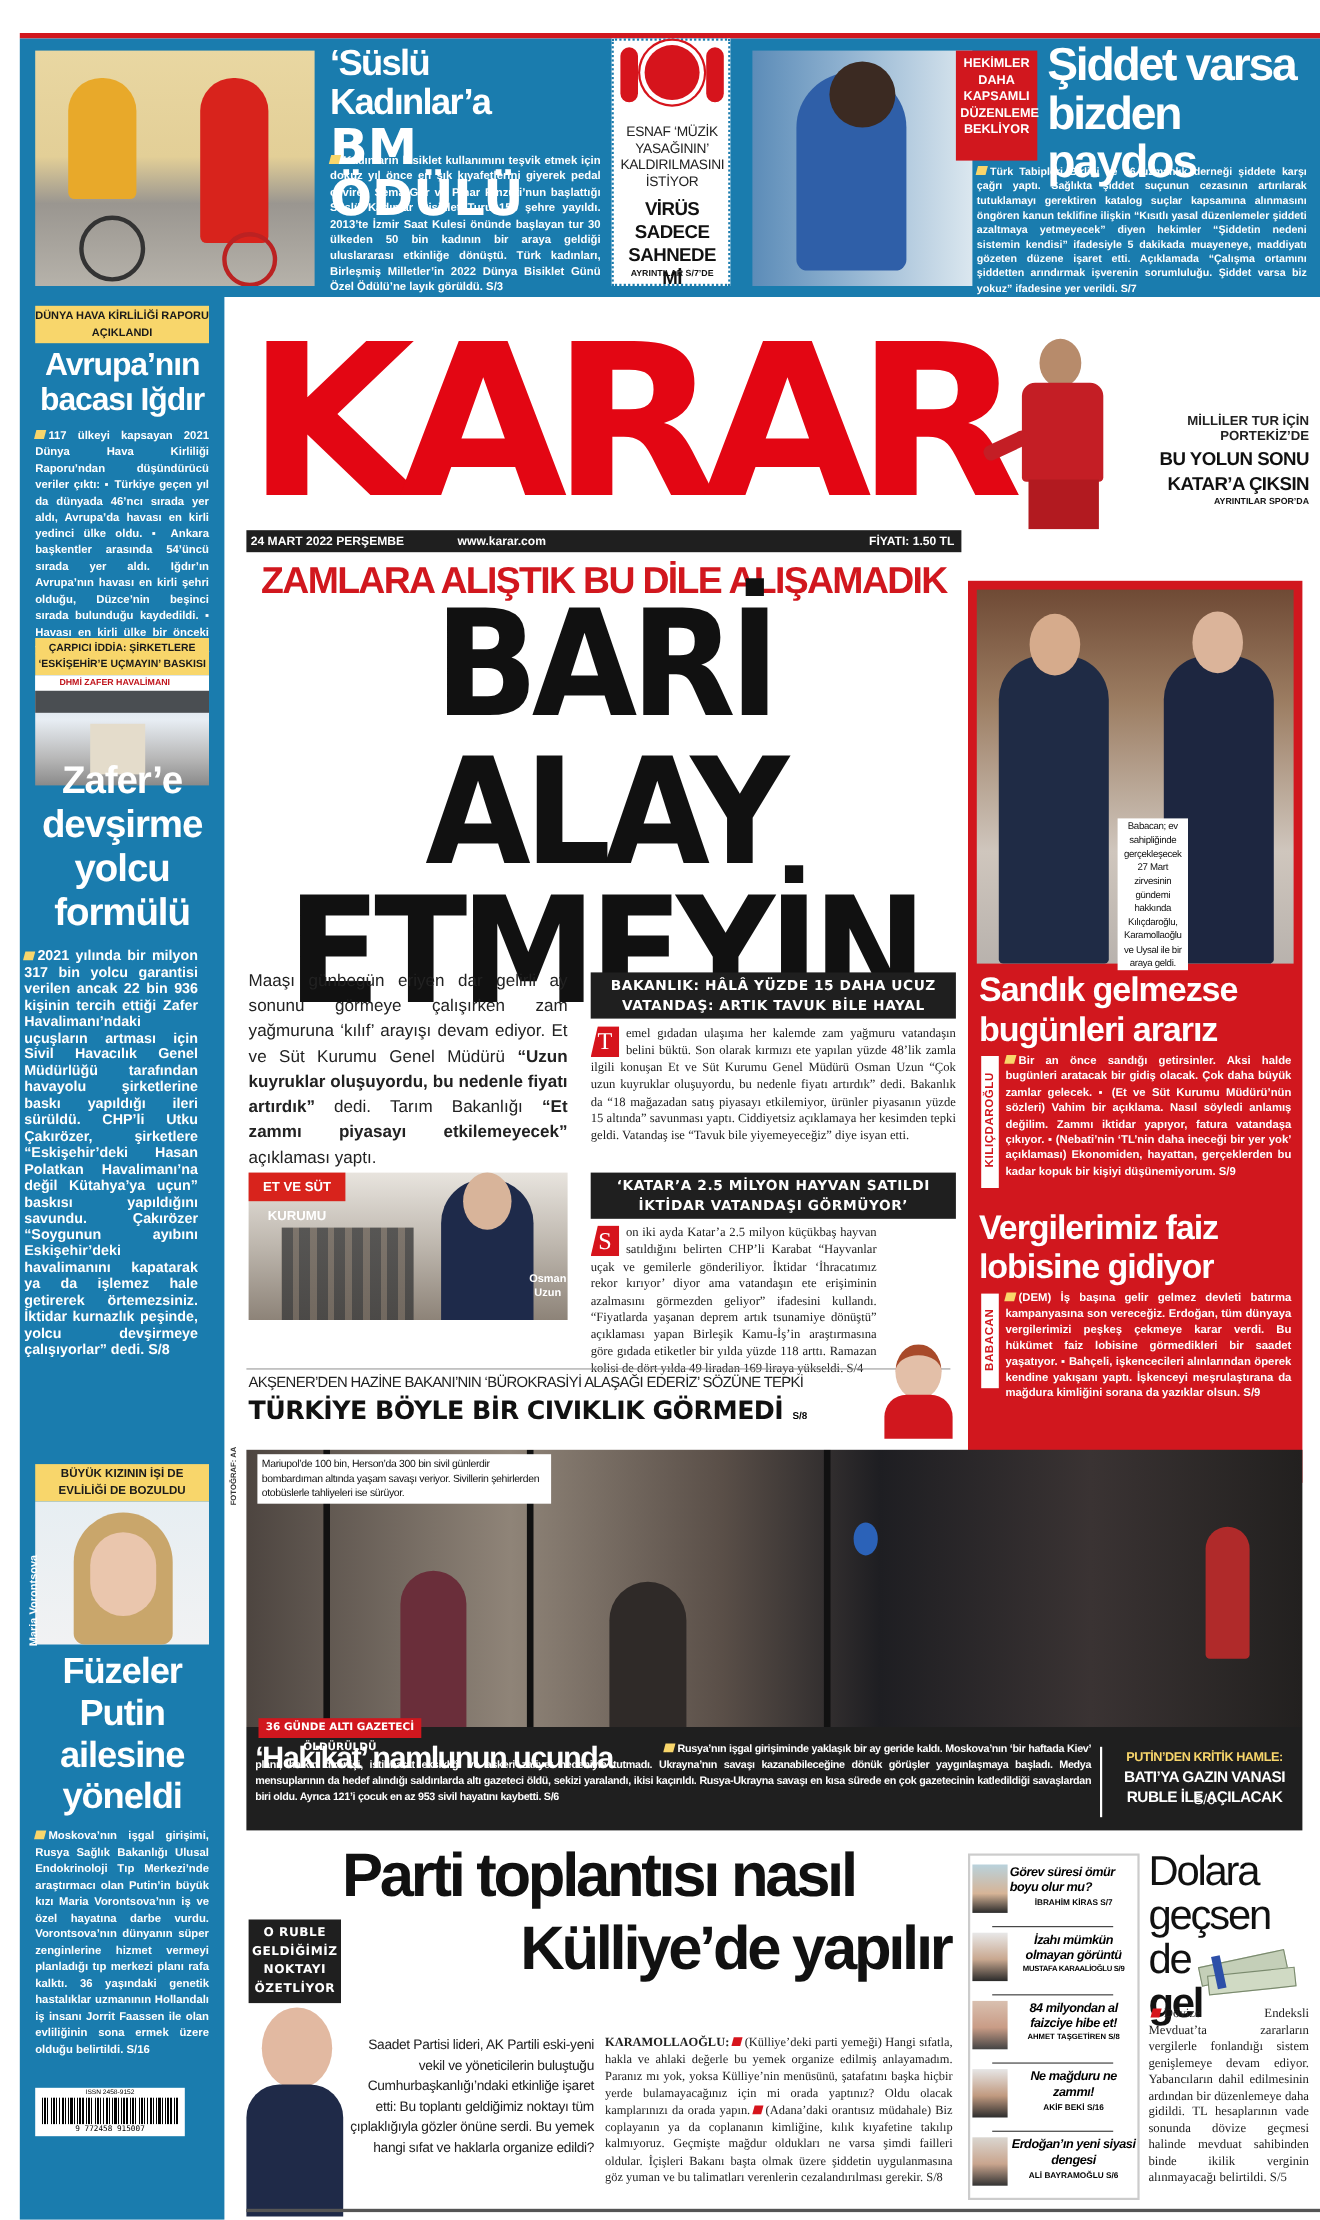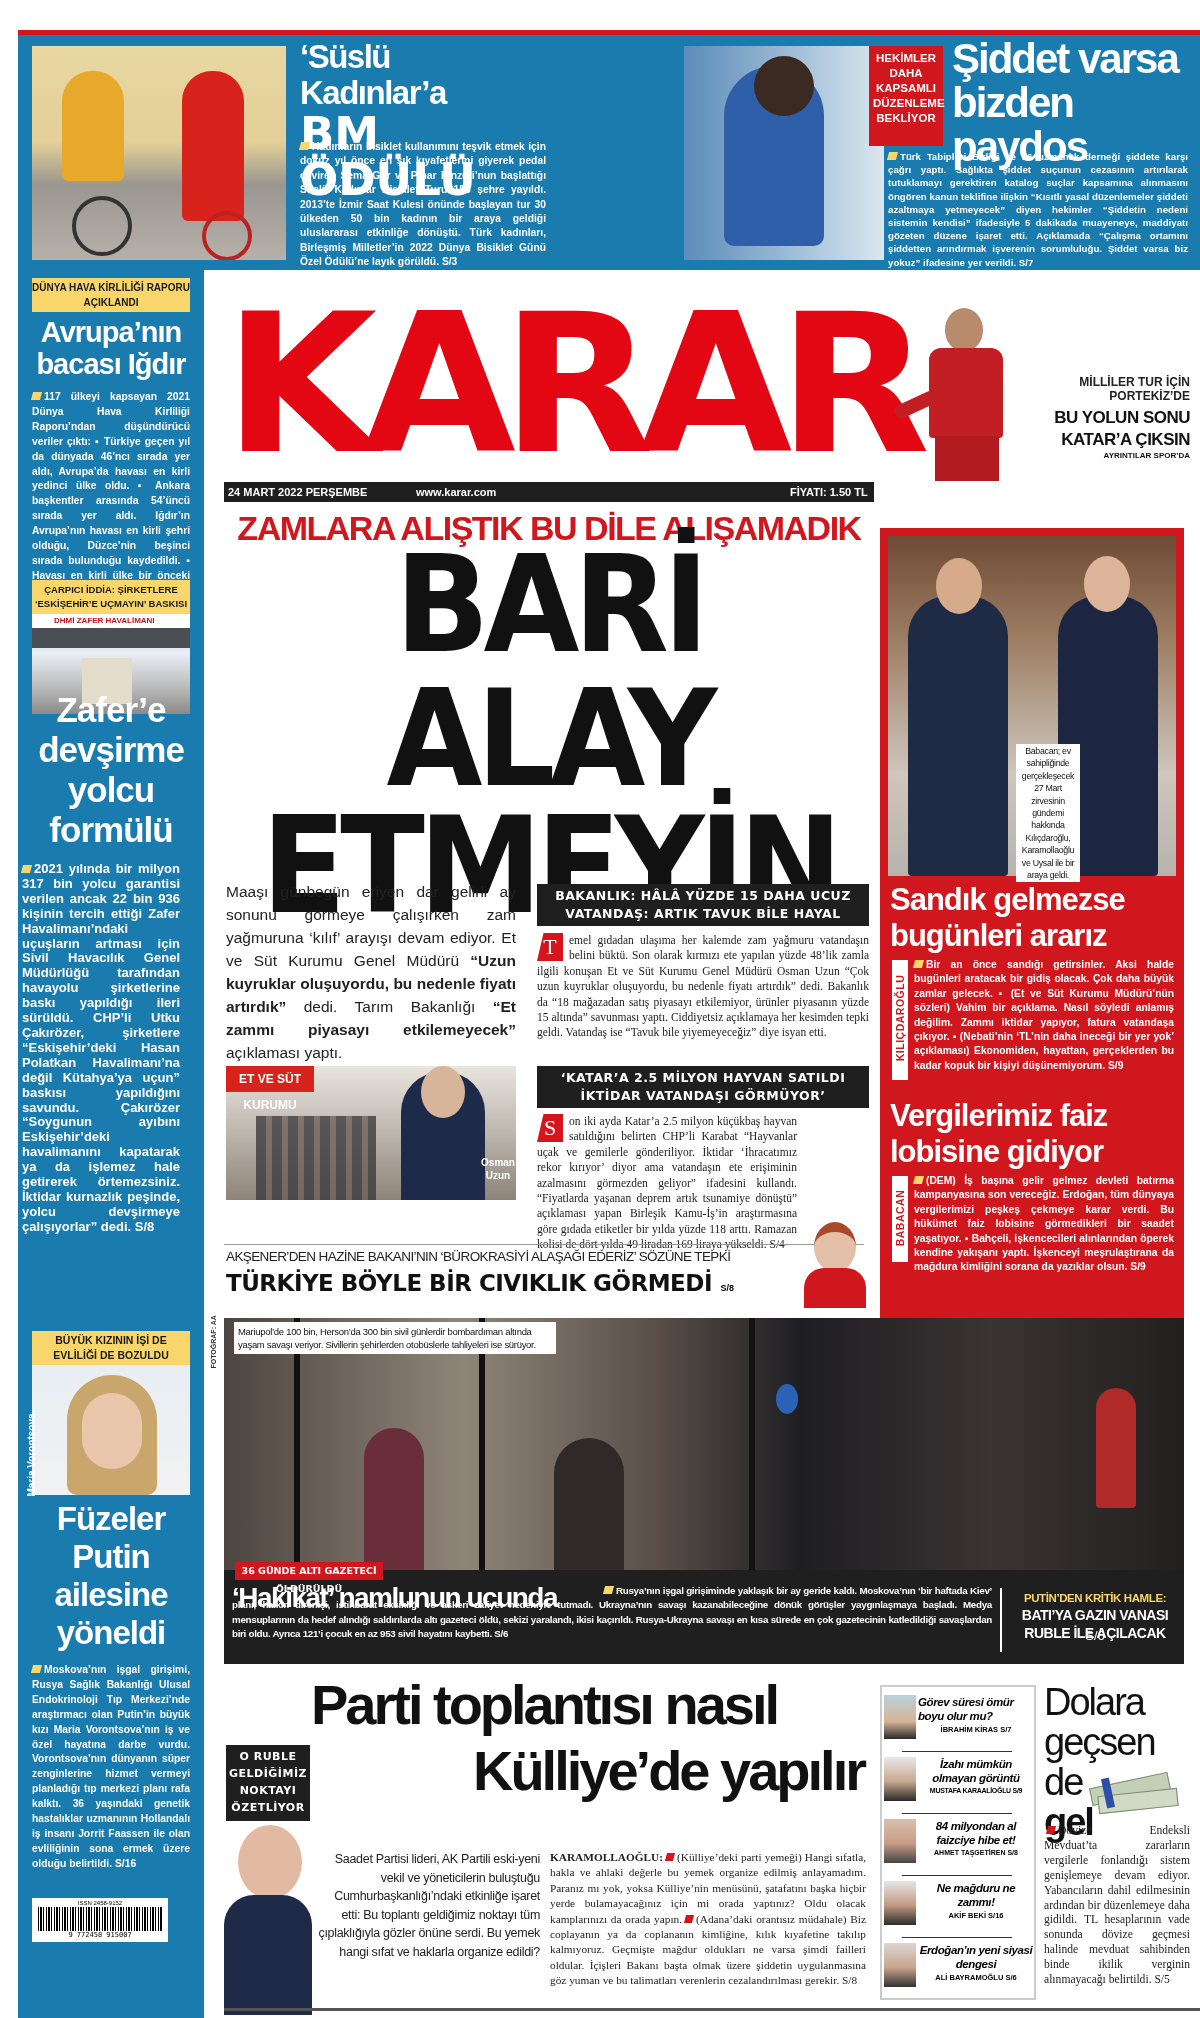--- a/index.html
+++ b/index.html
@@ -32,20 +32,30 @@
     <div class="abs" style="left:170px;top:165px;width:50px;height:50px;border:4px solid #b22;border-radius:50%;"></div>
   </div>
   <div class="abs wtxt" style="left:282px;top:4px;width:170px;">
     <div style="font-size:33px;font-weight:bold;letter-spacing:-1.5px;line-height:36px;">‘Süslü Kadınlar’a</div>
     <div style="font-size:45px;font-weight:900;font-family:'DejaVu Sans',sans-serif;line-height:46px;letter-spacing:0px;">BM ÖDÜLÜ</div>
   </div>
   <div class="abs sidetext" style="left:282px;top:105px;width:246px;font-size:10.3px;line-height:14.4px;">
     <span class="bullet"></span><span>Kadınların bisiklet kullanımını teşvik etmek için dokuz yıl önce en şık kıyafetlerini giyerek pedal çeviren Sema Gür ve Pınar Pinzuti’nun başlattığı Süslü Kadınlar Bisiklet Turu 155 şehre yayıldı. 2013’te İzmir Saat Kulesi önünde başlayan tur 30 ülkeden 50 bin kadının bir araya geldiği uluslararası etkinliğe dönüştü. Türk kadınları, Birleşmiş Milletler’in 2022 Dünya Bisiklet Günü Özel Ödülü’ne layık görüldü. S/3</span>
   </div>
 
+  <div class="abs" style="left:538px;top:0;width:108px;height:225px;background:#fff;border:2px dotted #1a7cae;">
+    <div class="abs" style="left:6px;top:-4px;width:94px;height:70px;">
+      <div class="abs" style="left:0;top:10px;width:16px;height:50px;background:#d6141c;border-radius:8px;"></div>
+      <div class="abs" style="right:0;top:10px;width:16px;height:50px;background:#d6141c;border-radius:8px;"></div>
+      <div class="abs" style="left:22px;top:8px;width:50px;height:50px;background:#d6141c;border-radius:50%;box-shadow:0 0 0 4px #fff, 0 0 0 6px #d6141c;"></div>
+    </div>
+    <div class="abs cond" style="left:6px;top:76px;width:94px;text-align:center;font-size:12.5px;line-height:15px;color:#222;">ESNAF ‘MÜZİK YASAĞININ’ KALDIRILMASINI İSTİYOR</div>
+    <div class="abs" style="left:4px;top:142px;width:98px;text-align:center;font-size:17px;font-weight:bold;line-height:21px;color:#111;letter-spacing:-0.5px;">VİRÜS SADECE SAHNEDE Mİ</div>
+    <div class="abs" style="left:4px;top:207px;width:98px;text-align:center;font-size:8px;font-weight:bold;color:#111;">AYRINTILAR S/7’DE</div>
+  </div>
 
   <div class="abs" style="left:666px;top:11px;width:200px;height:214px;background:linear-gradient(90deg,#5c8cb8 0%,#8db0cf 40%,#dbe7ef 100%);">
     <div class="abs" style="left:40px;top:20px;width:100px;height:180px;background:#2f5fa8;border-radius:50px 50px 10px 10px;"></div>
     <div class="abs" style="left:70px;top:10px;width:60px;height:60px;background:#3b2a22;border-radius:50%;"></div>
   </div>
   <div class="abs" style="left:851px;top:11px;width:74px;height:100px;background:#d1171e;color:#fff;font-weight:bold;font-size:11.5px;line-height:15px;text-align:center;padding:5px 4px;">HEKİMLER DAHA KAPSAMLI DÜZENLEME BEKLİYOR</div>
   <div class="abs wtxt" style="left:934px;top:2px;width:240px;font-weight:bold;font-size:42px;line-height:44px;letter-spacing:-2px;">
     <div>Şiddet varsa</div>
     <div>bizden paydos</div>
   </div>
@@ -181,21 +191,21 @@
 
 <div class="abs" style="left:178px;top:1330px;width:70px;font-size:7px;font-weight:bold;color:#333;transform:rotate(-90deg);">FOTOĞRAF: AA</div>
 <div class="abs" style="left:224px;top:1318px;width:960px;height:252px;background:linear-gradient(90deg,#4d4540 0%,#8f8478 25%,#5a4f48 45%,#1e1e22 60%,#3a3333 80%,#22201f 100%);overflow:hidden;">
   <div class="abs" style="left:70px;top:0;width:6px;height:252px;background:#111;"></div>
   <div class="abs" style="left:255px;top:0;width:6px;height:252px;background:#111;"></div>
   <div class="abs" style="left:525px;top:0;width:6px;height:252px;background:#111;"></div>
   <div class="abs" style="left:140px;top:110px;width:60px;height:142px;background:#6a2e3a;border-radius:30px 30px 0 0;"></div>
   <div class="abs" style="left:330px;top:120px;width:70px;height:132px;background:#2f2a28;border-radius:35px 35px 0 0;"></div>
   <div class="abs" style="left:872px;top:70px;width:40px;height:120px;background:#b02a2a;border-radius:20px 20px 4px 4px;"></div>
   <div class="abs" style="left:552px;top:66px;width:22px;height:30px;background:#2b62b8;border-radius:50%;"></div>
-  <div class="abs cond" style="left:10px;top:4px;width:322px;background:#fff;color:#111;font-size:9.5px;line-height:13px;padding:3px 4px;">Mariupol’de 100 bin, Herson’da 300 bin sivil günlerdir bombardıman altında yaşam savaşı veriyor. Sivillerin şehirlerden otobüslerle tahliyeleri ise sürüyor.</div>
+  <div class="abs cond" style="left:10px;top:4px;width:267px;background:#fff;color:#111;font-size:9.5px;line-height:13px;padding:3px 4px;">Mariupol’de 100 bin, Herson’da 300 bin sivil günlerdir bombardıman altında yaşam savaşı veriyor. Sivillerin şehirlerden otobüslerle tahliyeleri ise sürüyor.</div>
 </div>
 <div class="abs" style="left:224px;top:1570px;width:960px;height:94px;background:#1f1f1f;">
 </div>
 <div class="abs" style="left:235px;top:1562px;width:148px;height:18px;background:#d1171e;color:#fff;font-family:'DejaVu Sans',sans-serif;font-weight:bold;font-size:9.5px;line-height:18px;text-align:center;">36 GÜNDE ALTI GAZETECİ ÖLDÜRÜLDÜ</div>
 <div class="abs" style="left:232px;top:1582px;width:380px;color:#fff;font-weight:bold;font-size:28px;line-height:32px;letter-spacing:-1.5px;">‘Hakikat’ namlunun ucunda</div>
 <div class="abs cond" style="left:232px;top:1584px;width:760px;color:#fff;font-weight:bold;font-size:9.8px;line-height:14.4px;text-align:justify;text-indent:372px;">
   <span class="bullet"></span><span>Rusya’nın işgal girişiminde yaklaşık bir ay geride kaldı. Moskova’nın ‘bir haftada Kiev’ planı; halkın direnişi, istihbarat eksikliği ve askeri zafiyet nedeniyle tutmadı. Ukrayna’nın savaşı kazanabileceğine dönük görüşler yaygınlaşmaya başladı. Medya mensuplarının da hedef alındığı saldırılarda altı gazeteci öldü, sekizi yaralandı, ikisi kaçırıldı. Rusya-Ukrayna savaşı en kısa sürede en çok gazetecinin katledildiği savaşlardan biri oldu. Ayrıca 121’i çocuk en az 953 sivil hayatını kaybetti. S/6</span>
 </div>
 <div class="abs" style="left:1000px;top:1588px;width:2px;height:64px;background:#fff;"></div>
 <div class="abs" style="left:1006px;top:1590px;width:178px;text-align:center;">

